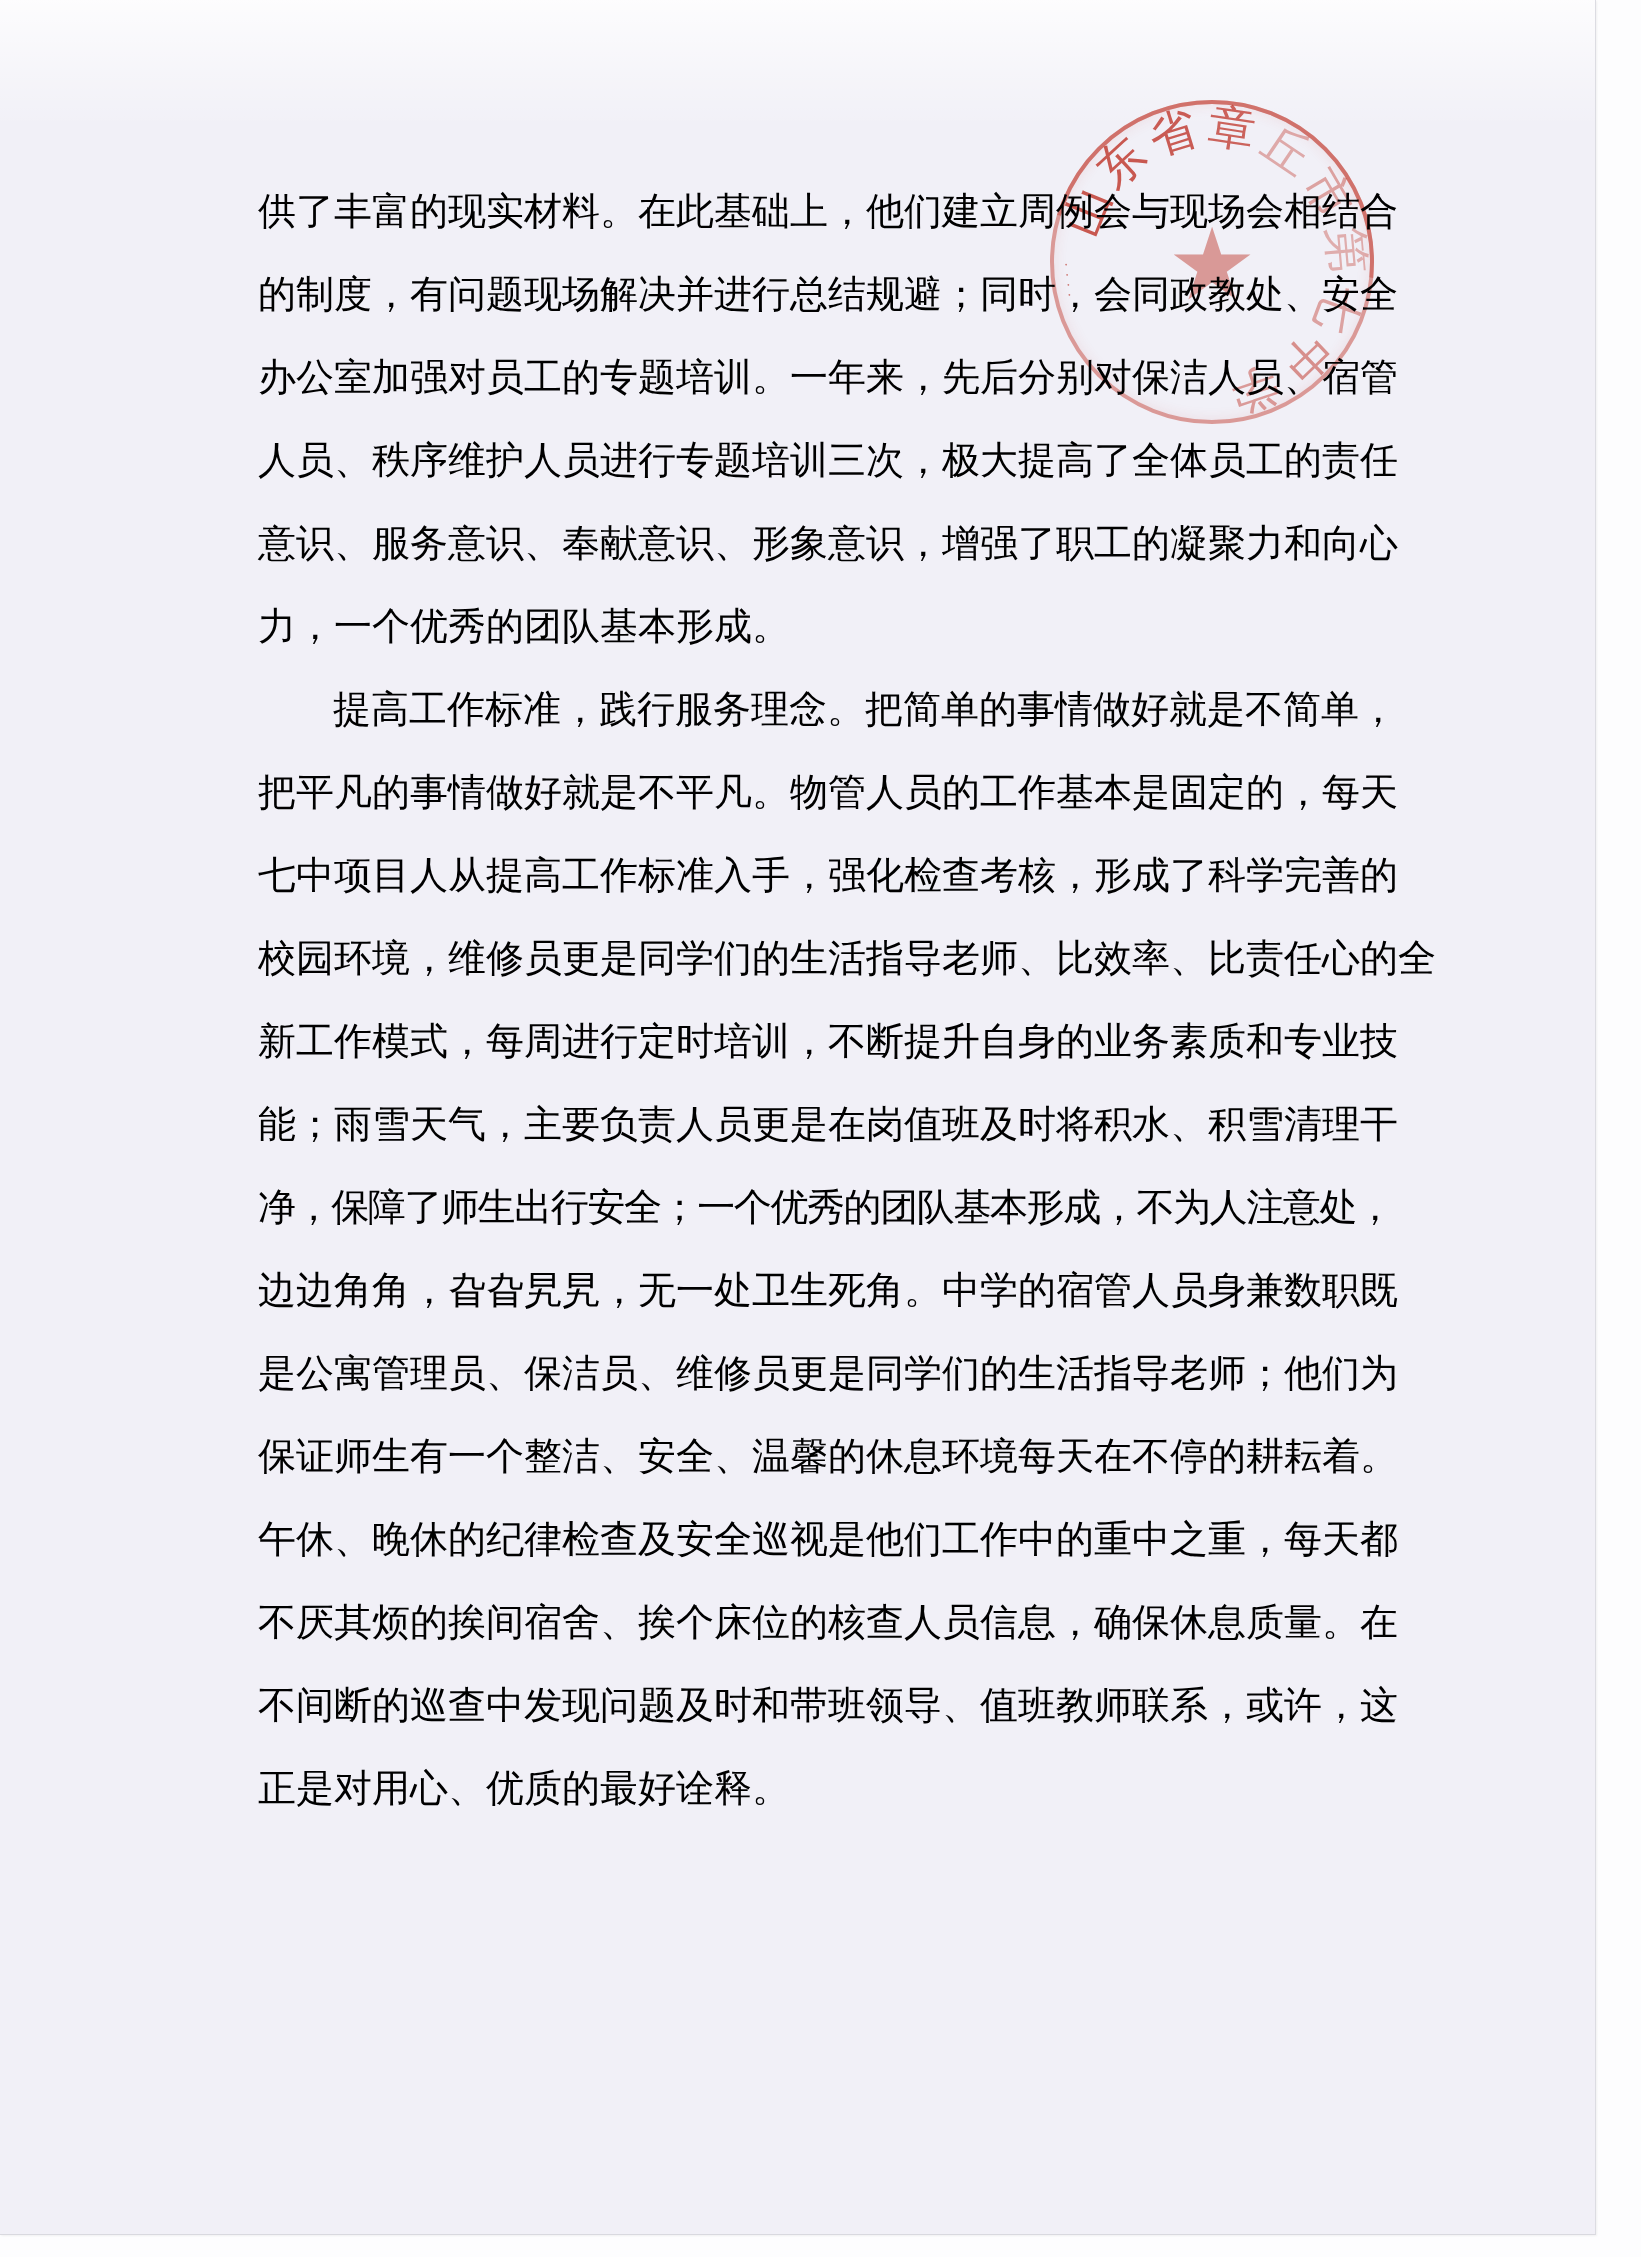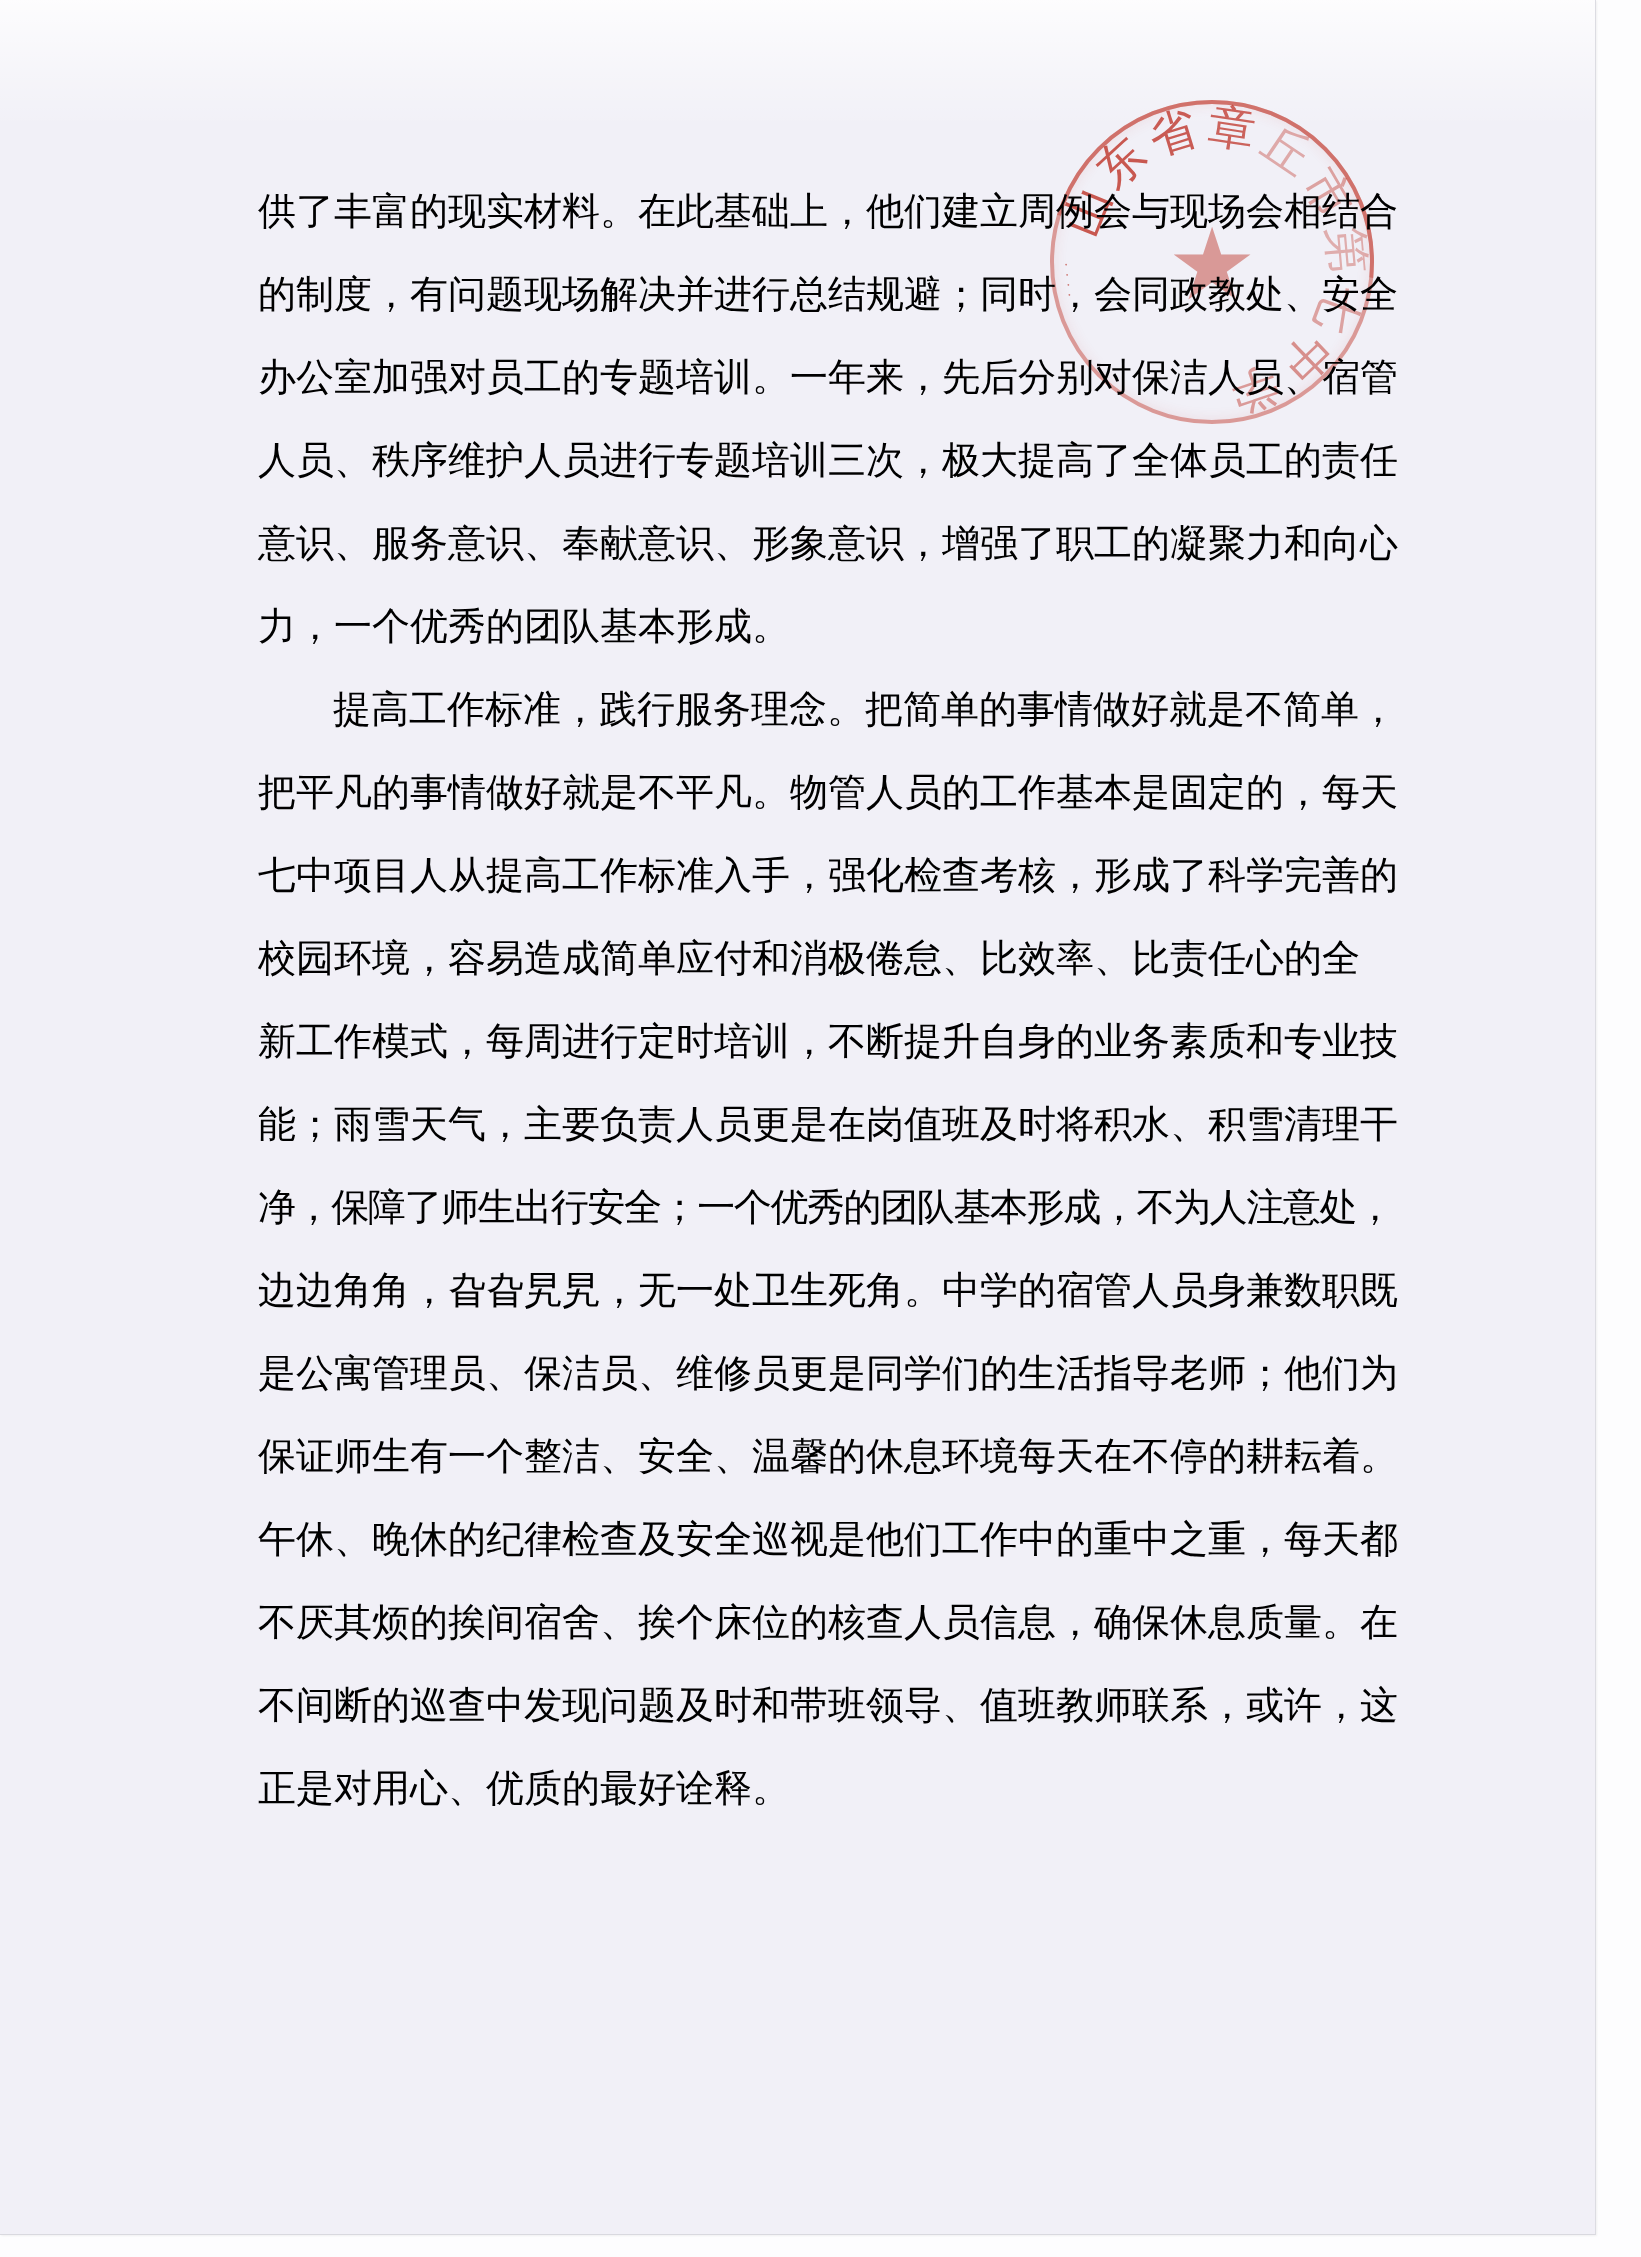--- a/index.html
+++ b/index.html
@@ -78,21 +78,21 @@
   <div class="textblock">
     <div class="line">供了丰富的现实材料。在此基础上，他们建立周例会与现场会相结合</div>
     <div class="line">的制度，有问题现场解决并进行总结规避；同时，会同政教处、安全</div>
     <div class="line">办公室加强对员工的专题培训。一年来，先后分别对保洁人员、宿管</div>
     <div class="line">人员、秩序维护人员进行专题培训三次，极大提高了全体员工的责任</div>
     <div class="line">意识、服务意识、奉献意识、形象意识，增强了职工的凝聚力和向心</div>
     <div class="line">力，一个优秀的团队基本形成。</div>
     <div class="line indent">提高工作标准，践行服务理念。把简单的事情做好就是不简单，</div>
     <div class="line">把平凡的事情做好就是不平凡。物管人员的工作基本是固定的，每天</div>
     <div class="line">七中项目人从提高工作标准入手，强化检查考核，形成了科学完善的</div>
-    <div class="line">校园环境，容易造成简单应付和消极倦怠、比效率、比责任心的全</div>
+    <div class="line">校园环境，维修员更是同学们的生活指导老师、比效率、比责任心的全</div>
     <div class="line">新工作模式，每周进行定时培训，不断提升自身的业务素质和专业技</div>
     <div class="line">能；雨雪天气，主要负责人员更是在岗值班及时将积水、积雪清理干</div>
     <div class="line tight">净，保障了师生出行安全；一个优秀的团队基本形成，不为人注意处，</div>
     <div class="line">边边角角，旮旮旯旯，无一处卫生死角。中学的宿管人员身兼数职既</div>
     <div class="line">是公寓管理员、保洁员、维修员更是同学们的生活指导老师；他们为</div>
     <div class="line">保证师生有一个整洁、安全、温馨的休息环境每天在不停的耕耘着。</div>
     <div class="line">午休、晚休的纪律检查及安全巡视是他们工作中的重中之重，每天都</div>
     <div class="line">不厌其烦的挨间宿舍、挨个床位的核查人员信息，确保休息质量。在</div>
     <div class="line">不间断的巡查中发现问题及时和带班领导、值班教师联系，或许，这</div>
     <div class="line">正是对用心、优质的最好诠释。</div>

